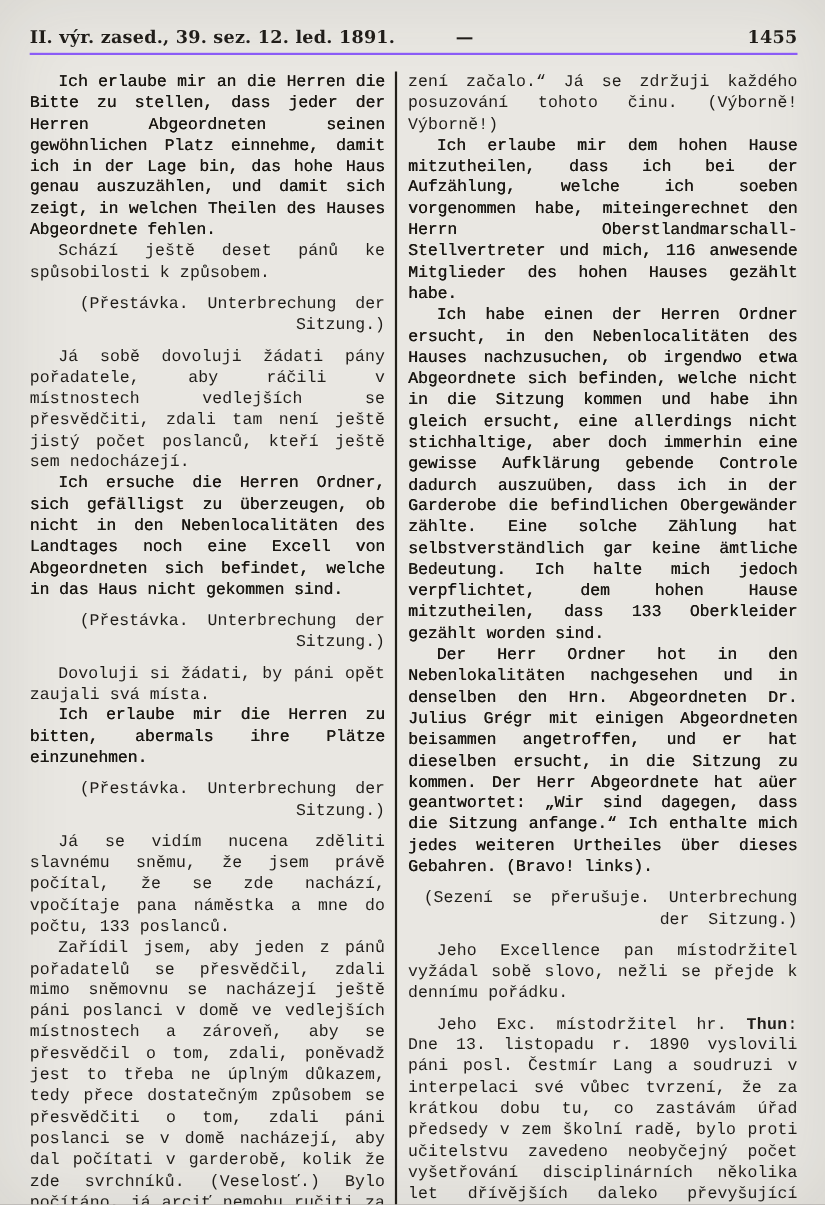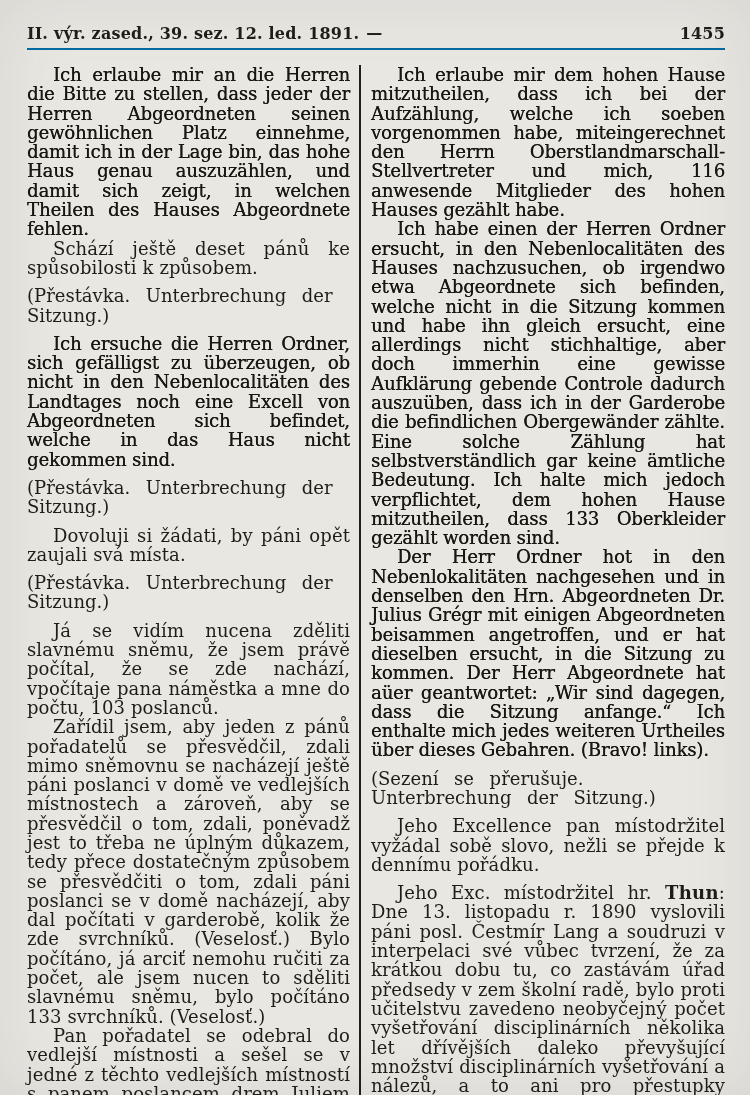--- a/index.html
+++ b/index.html
@@ -14,44 +14,46 @@
     overflow:hidden;
     box-sizing:border-box;
     padding:24px 25px 0 27px;
   }
   .header{
     display:flex;
     align-items:baseline;
     font-weight:bold;
     font-size:16px;
     letter-spacing:0.2px;
-    border-bottom:2px solid #0369a1;
+    border-bottom:2px solid #8b5cf6;
     padding-bottom:5px;
     white-space:nowrap;
+    gap:48px;
   }
   .header .dash{margin:0 7px;}
   .header .spacer{flex:1;}
   .columns{display:flex;margin-top:15px;}
   .col{box-sizing:border-box;}
   .col-left{width:332px;padding-right:9px;}
   .divider{width:2px;background:#221f1a;margin-bottom:34px;}
   .col-right{flex:1;padding-left:10px;}
   .col p{
     margin:0;
-    font-size:18px;
+    font-size:15px;
     line-height:19.3px;
     text-align:justify;
     text-indent:26px;
     hyphens:auto;
+    font-family:Liberation Mono, monospace;
   }
   p.noindent{text-indent:0;}
   p.de{letter-spacing:-0.1px;color:#1a1712;text-shadow:0.25px 0 0 #1a1712;}
   p.cs{letter-spacing:0.1px;}
   p.stage{
-    text-align:left;
+    text-align:right;
     text-indent:0;
     word-spacing:0.55em;
     margin:9px 0;
   }
   p.gap-top{margin-top:9px;}
   .bold{font-weight:bold;letter-spacing:0.3px;}
 </style>
 </head>
 <body>
 
@@ -63,32 +65,35 @@
     <span class="spacer"></span>
     <span>1455</span>
   </div>
 
   <div class="columns">
 
     <div class="col col-left">
       <p class="de" lang="de">Ich erlaube mir an die Herren die Bitte zu stellen, dass jeder der Herren Abgeordneten seinen gewöhnlichen Platz einnehme, damit ich in der Lage bin, das hohe Haus genau auszuzählen, und damit sich zeigt, in welchen Theilen des Hauses Abgeordnete fehlen.</p>
       <p class="cs" lang="cs">Schází ještě deset pánů ke spůsobilosti k způsobem.</p>
       <p class="stage">(Přestávka. Unterbrechung der Sitzung.)</p>
+      <p class="cs" lang="cs">Já sobě dovoluji žádati pány pořadatele, aby ráčili v místnostech vedlejších se přesvědčiti, zdali tam není ještě jistý počet poslanců, kteří ještě sem nedocházejí.</p>
       <p class="de" lang="de">Ich ersuche die Herren Ordner, sich gefälligst zu überzeugen, ob nicht in den Nebenlocalitäten des Landtages noch eine Excell von Abgeordneten sich befindet, welche in das Haus nicht gekommen sind.</p>
       <p class="stage">(Přestávka. Unterbrechung der Sitzung.)</p>
       <p class="cs" lang="cs">Dovoluji si žádati, by páni opět zaujali svá místa.</p>
+      <p class="de" lang="de">Ich erlaube mir die Herren zu bitten, abermals ihre Plätze einzunehmen.</p>
       <p class="stage">(Přestávka. Unterbrechung der Sitzung.)</p>
-      <p class="cs" lang="cs">Já se vidím nucena zděliti slavnému sněmu, že jsem právě počítal, že se zde nachází, vpočítaje pana náměstka a mne do počtu, 103 poslanců.</p>
+      <p class="cs" lang="cs">Já se vidím nucena zděliti slavnému sněmu, že jsem právě počítal, že se zde nachází, vpočítaje pana náměstka a mne do počtu, 133 poslanců.</p>
       <p class="cs" lang="cs">Zařídil jsem, aby jeden z pánů pořadatelů se přesvědčil, zdali mimo sněmovnu se nacházejí ještě páni poslanci v domě ve vedlejších místnostech a zároveň, aby se přesvědčil o tom, zdali, poněvadž jest to třeba ne úplným důkazem, tedy přece dostatečným způsobem se přesvědčiti o tom, zdali páni poslanci se v domě nacházejí, aby dal počítati v garderobě, kolik že zde svrchníků. (Veselosť.) Bylo počítáno, já arciť nemohu ručiti za počet, ale jsem nucen to sděliti slavnému sněmu, bylo počítáno 133 svrchníků. (Veselosť.)</p>
       <p class="cs" lang="cs">Pan pořadatel se odebral do vedlejší místnosti a sešel se v jedné z těchto vedlejších místností s panem poslancem drem Juliem Grégrem a s několika jinými pány. Požádal je, aby do sněmovny přišli, poněvadž se jedná o konstatování způsobilosti k uzavírání a řečený pan poslanec mu odpověděl: „My jsme proti tomu, aby se se-</p>
     </div>
 
     <div class="divider"></div>
 
     <div class="col col-right">
+      <p class="cs noindent" lang="cs">zení začalo.“ Já se zdržuji každého posuzování tohoto činu. (Výborně! Výborně!)</p>
       <p class="de" lang="de">Ich erlaube mir dem hohen Hause mitzutheilen, dass ich bei der Aufzählung, welche ich soeben vorgenommen habe, miteingerechnet den Herrn Oberstlandmarschall-Stellvertreter und mich, 116 anwesende Mitglieder des hohen Hauses gezählt habe.</p>
       <p class="de" lang="de">Ich habe einen der Herren Ordner ersucht, in den Nebenlocalitäten des Hauses nachzusuchen, ob irgendwo etwa Abgeordnete sich befinden, welche nicht in die Sitzung kommen und habe ihn gleich ersucht, eine allerdings nicht stichhaltige, aber doch immerhin eine gewisse Aufklärung gebende Controle dadurch auszuüben, dass ich in der Garderobe die befindlichen Obergewänder zählte. Eine solche Zählung hat selbstverständlich gar keine ämtliche Bedeutung. Ich halte mich jedoch verpflichtet, dem hohen Hause mitzutheilen, dass 133 Oberkleider gezählt worden sind.</p>
       <p class="de" lang="de">Der Herr Ordner hot in den Nebenlokalitäten nachgesehen und in denselben den Hrn. Abgeordneten Dr. Julius Grégr mit einigen Abgeordneten beisammen angetroffen, und er hat dieselben ersucht, in die Sitzung zu kommen. Der Herr Abgeordnete hat aüer geantwortet: „Wir sind dagegen, dass die Sitzung anfange.“ Ich enthalte mich jedes weiteren Urtheiles über dieses Gebahren. (Bravo! links).</p>
       <p class="stage">(Sezení se přerušuje. Unterbrechung der Sitzung.)</p>
       <p class="cs gap-top" lang="cs">Jeho Excellence pan místodržitel vyžádal sobě slovo, nežli se přejde k dennímu pořádku.</p>
       <p class="cs gap-top" lang="cs"><span>Jeho Exc. místodržitel hr. </span><span class="bold">Thun</span><span>: Dne 13. listopadu r. 1890 vyslovili páni posl. Čestmír Lang a soudruzi v interpelaci své vůbec tvrzení, že za krátkou dobu tu, co zastávám úřad předsedy v zem školní radě, bylo proti učitelstvu zavedeno neobyčejný počet vyšetřování disciplinárních několika let dřívějších daleko převyšující množství disciplinárních vyšetřování a nálezů, a to ani pro přestupky disciplinární, nýbrž pro vykonávání politických, obecních neb spolkových práv, že práva učitelská takovým způsobem nebývalým ohrožovány jsou.</span></p>
 
     </div>
 
   </div>

